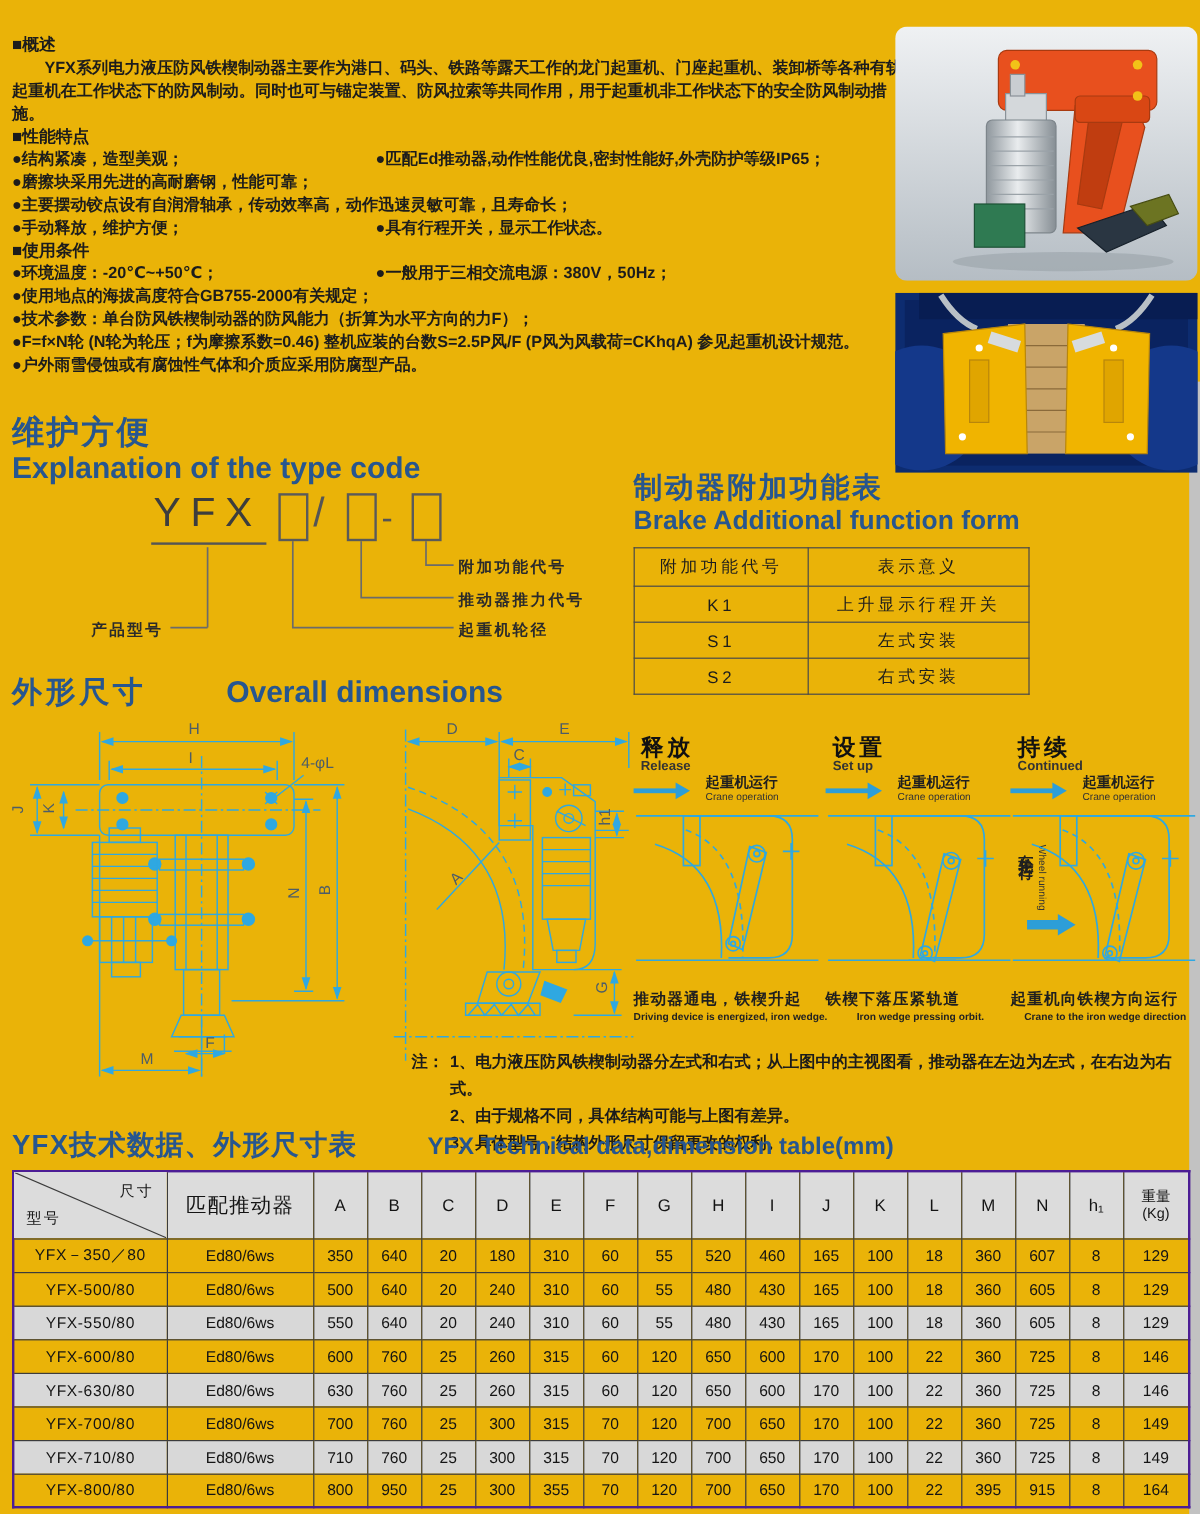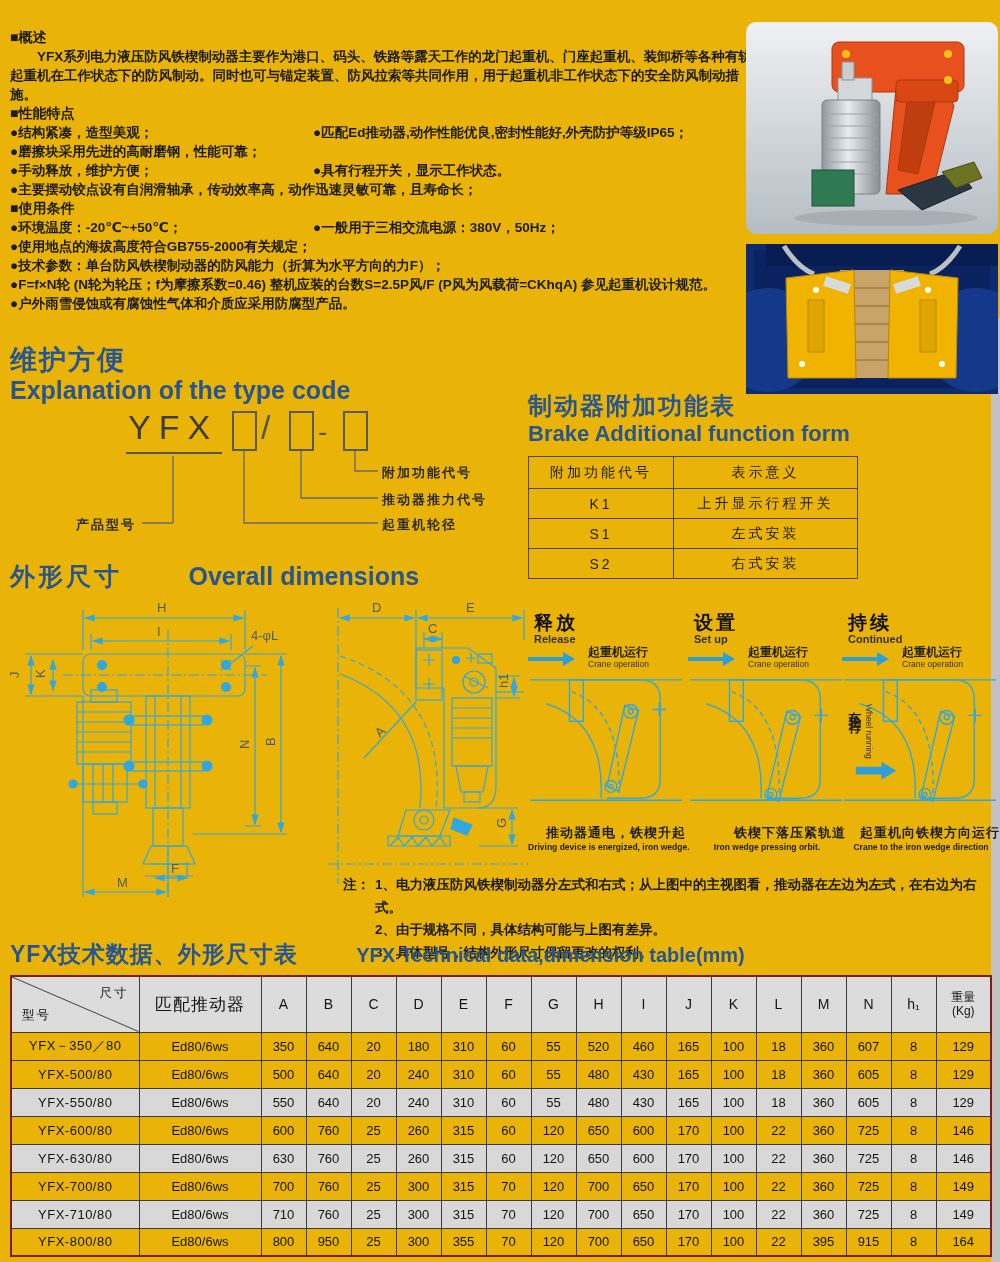--- a/index.html
+++ b/index.html
@@ -57,35 +57,35 @@
   
   .state{position:absolute;top:610px;width:158px;height:260px}
   .st0{left:528px}.st1{left:688px}.st2{left:842px}
   .st-zh{position:absolute;left:6px;top:0;font-size:19px;font-weight:bold;letter-spacing:3px;color:#111}
   .st-en{position:absolute;left:6px;top:23px;font-size:11px;font-weight:bold;color:#333}
   .op-zh{position:absolute;left:60px;top:34px;font-size:12px;font-weight:bold;white-space:nowrap}
   .op-en{position:absolute;left:60px;top:49px;font-size:8.5px;color:#333;white-space:nowrap}
   .arrow{position:absolute;left:0;top:47px;width:36px;height:4px;background:#2d9ed8}
   .arrow:after{content:"";position:absolute;right:-11px;top:-5px;border-left:12px solid #2d9ed8;border-top:7px solid transparent;border-bottom:7px solid transparent}
   .stsvg{position:absolute;left:0;top:60px;width:158px;height:148px}
-  .cap-zh{position:absolute;left:0;top:214px;width:100%;text-align:right;font-size:13px;font-weight:bold;letter-spacing:1px;white-space:nowrap}
+  .cap-zh{position:absolute;left:0;top:214px;width:100%;text-align:left;font-size:13px;font-weight:bold;letter-spacing:1px;white-space:nowrap}
   .cap-en{position:absolute;left:0;top:232px;width:100%;text-align:center;font-size:8.5px;font-weight:bold;color:#222;white-space:nowrap}
   .wheel-zh{position:absolute;left:4px;top:92px;writing-mode:vertical-rl;font-size:12.5px;font-weight:bold;letter-spacing:3px}
   .wheel-en{position:absolute;left:22px;top:94px;writing-mode:vertical-rl;font-size:8.5px;color:#333}
 
   
   .notes{position:absolute;left:343px;top:874px;width:655px;font-size:13.5px;font-weight:bold;line-height:22.5px;color:#1b1b1b;padding-left:32px}
   .np{position:absolute;left:0;top:0}
 
   
   .tabtitle{position:absolute;left:10px;top:939px;white-space:nowrap}
   .tabtitle .zh{font-size:23px;letter-spacing:1px;display:inline-block}
   .tabtitle .en{font-size:20px;display:inline-block;margin-left:54px}
   .tech-wrap{position:absolute;left:10px;top:975px;width:980px}
-  table.tech{border-collapse:collapse;table-layout:fixed;width:980px;font-size:13px;color:#141414;border:2px solid #7f1d1d}
+  table.tech{border-collapse:collapse;table-layout:fixed;width:980px;font-size:13px;color:#141414;border:2px solid #4c1d95}
   table.tech th,table.tech td{border:1px solid #3c3c3c;text-align:center;padding:0;height:28px;font-weight:normal;overflow:hidden}
   table.tech thead th{height:56px;background:#dcdcdc;font-size:14px}
   table.tech th.corner{width:128px;position:relative;font-size:12.5px}
   table.tech th.thr{width:122px;font-size:17px;letter-spacing:1px}
   table.tech th.dim{width:45px}
   table.tech th.wt{width:55px;font-size:12px;line-height:14px}
   table.tech tr.shaded td{background:#d8d8d8}
   table.tech td.model{font-size:13px;letter-spacing:0.5px}
   .ctop{position:absolute;top:8px;right:10px;letter-spacing:2px}
   .cbot{position:absolute;bottom:8px;left:10px;letter-spacing:2px}
@@ -97,22 +97,22 @@
 <div id="page">
   <div class="edge-strip"></div>
 
   <div class="topblock">
     <div class="bhead">■概述</div>
     <div class="para">YFX系列电力液压防风铁楔制动器主要作为港口、码头、铁路等露天工作的龙门起重机、门座起重机、装卸桥等各种有轨起重机在工作状态下的防风制动。同时也可与锚定装置、防风拉索等共同作用，用于起重机非工作状态下的安全防风制动措施。</div>
     <div class="bhead">■性能特点</div>
     <div>
         <div class="brow"><span>●结构紧凑，造型美观；</span><span class="rcol">●匹配Ed推动器,动作性能优良,密封性能好,外壳防护等级IP65；</span></div>
         <div class="brow"><span>●磨擦块采用先进的高耐磨钢，性能可靠；</span></div>
+        <div class="brow"><span>●主要摆动铰点设有自润滑轴承，传动效率高，动作迅速灵敏可靠，且寿命长；</span></div>
         <div class="brow"><span>●手动释放，维护方便；</span><span class="rcol">●具有行程开关，显示工作状态。</span></div>
-        <div class="brow"><span>●主要摆动铰点设有自润滑轴承，传动效率高，动作迅速灵敏可靠，且寿命长；</span></div>
       </div>
     <div class="bhead">■使用条件</div>
     <div>
         <div class="brow"><span>●环境温度：-20℃~+50℃；</span><span class="rcol">●一般用于三相交流电源：380V，50Hz；</span></div>
         <div class="brow"><span>●使用地点的海拔高度符合GB755-2000有关规定；</span></div>
         <div class="brow"><span>●技术参数：单台防风铁楔制动器的防风能力（折算为水平方向的力F）；</span></div>
         <div class="brow"><span>●F=f×N轮 (N轮为轮压；f为摩擦系数=0.46) 整机应装的台数S=2.5P风/F (P风为风载荷=CKhqA) 参见起重机设计规范。</span></div>
         <div class="brow"><span>●户外雨雪侵蚀或有腐蚀性气体和介质应采用防腐型产品。</span></div>
       </div>
   </div>

